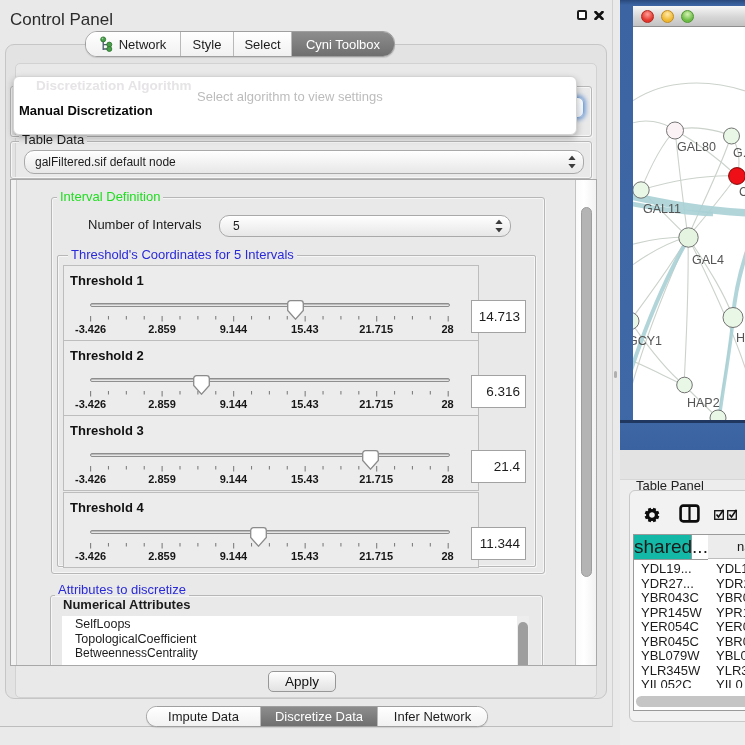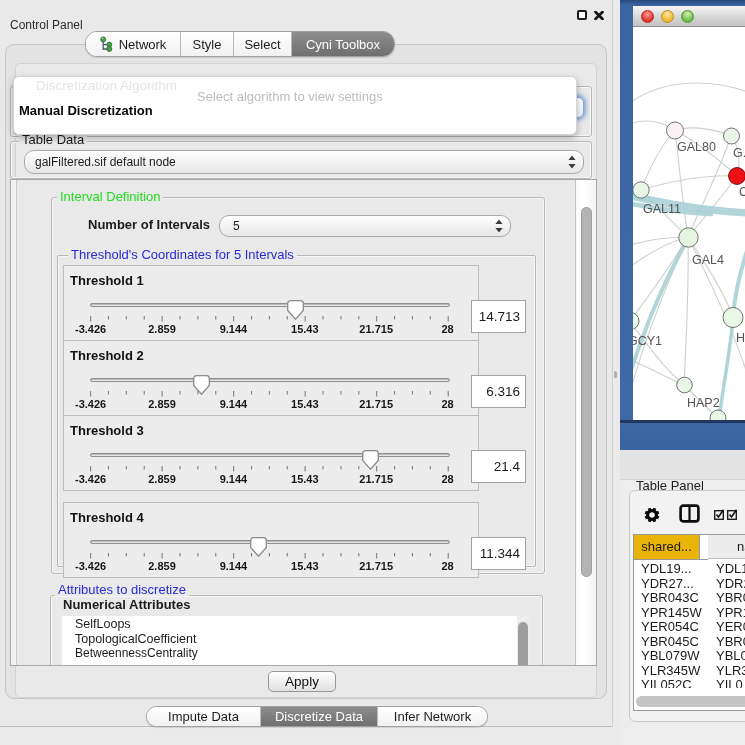--- a/index.html
+++ b/index.html
@@ -15,21 +15,21 @@
 .tab.sel{background:linear-gradient(#8d8d8d,#6f6f6f);color:#fff}
 .blk{position:absolute;left:52px;width:416px;height:76px;border:1px solid #bdbdbd;background:#ececec}
 .btitle{position:absolute;left:6px;top:7px;font-weight:bold;font-size:13px;color:#111}
 .track{position:absolute;left:26px;top:37px;width:360px;height:4px;border:1px solid #8e8e8e;border-radius:3px;background:linear-gradient(#a6a6a6,#e3e3e3 70%,#efefef)}
 .vbox{position:absolute;left:407px;top:34px;width:55px;height:33px;border:1px solid #a2a2a2;background:#fff;font-size:13.5px;text-align:right;line-height:31px;padding-right:5px}
 .tlbl{position:absolute;top:57px;font-size:11px;font-weight:bold;color:#161616;width:56px;text-align:center;margin-left:-28px}
 .row{position:absolute;font-size:13px;white-space:nowrap}
 </style></head><body>
 
 <div class="ab" style="left:0;top:0;width:612px;height:727px;background:#e9e9e9;border-bottom:1px solid #bdbdbd;box-shadow:1px 0 0 #d0d0d0"></div>
-<div class="ab" style="left:10px;top:18px;font-size:12px;color:#2b2b2b">Control Panel</div>
+<div class="ab" style="left:10px;top:10px;font-size:17px;color:#2b2b2b">Control Panel</div>
 <div class="ab" style="left:577px;top:10px;width:10px;height:10px;border:2px solid #1b1b1b;border-radius:2px;background:#fff"></div>
 <svg class="ab" style="left:594px;top:11px" width="10" height="9" viewBox="0 0 10 9">
     <g stroke="#111" stroke-width="2.6" stroke-linecap="round">
       <line x1="1.5" y1="1" x2="8.5" y2="8"></line>
       <line x1="8.5" y1="1" x2="1.5" y2="8"></line>
     </g>
   </svg>
 <div class="ab" style="left:5px;top:44px;width:602px;height:655px;background:#e3e3e3;border:1px solid #c6c6c6;border-radius:9px"></div>
 <div class="ab" style="left:15px;top:63px;width:582px;height:635px;background:#e9e9e9;border:1px solid #d2d2d2;border-radius:5px"></div>
 <div class="tabbar" style="left:85px;top:31px;height:26px">
@@ -46,40 +46,40 @@
         </g>
         <circle cx="2.5" cy="2.6" r="0.8" fill="#9fd6a0"></circle>
       </svg>Network</div>
     <div class="tab" style="width:53px">Style</div>
     <div class="tab" style="width:58px">Select</div>
     <div class="tab sel" style="width:102px">Cyni Toolbox</div>
   </div>
 <div class="ab etch" style="left:10px;top:86px;width:582px;height:51px;border-radius:3px"></div>
 <div class="ab" style="left:558px;top:97px;width:26px;height:21px;border:1px solid #7fa8d9;border-radius:0 6px 6px 0;background:linear-gradient(#fdfeff,#eef3fa);box-shadow:0 0 4px 2px rgba(90,140,210,.75)"></div>
 <div class="ab" style="left:13px;top:76px;width:564px;height:59px;background:#fff;border:1px solid #d4d4d4;border-radius:6px;box-shadow:0 3px 7px rgba(0,0,0,.28);z-index:30">
-    <div class="ab" style="left:22px;top:1px;font-size:13.5px;font-weight:normal;color:#e6e4e6;white-space:nowrap">Discretization Algorithm</div>
+    <div class="ab" style="left:22px;top:1px;font-size:13.5px;font-weight:bold;color:#e6e4e6;white-space:nowrap">Discretization Algorithm</div>
     <div class="ab" style="left:183px;top:12px;font-size:13px;color:#bcbcbc;white-space:nowrap">Select algorithm to view settings</div>
     <div class="ab" style="left:5px;top:26px;font-size:13px;font-weight:bold;color:#0a0a0a;white-space:nowrap">Manual Discretization</div>
   </div>
 <div class="ab etch" style="left:10px;top:141px;width:582px;height:38px"></div>
 <div class="gtitle" style="left:19px;top:133px;color:#1c1c1c">Table Data</div>
 <div class="combo" style="left:24px;top:150px;width:560px;height:24px">
     <span class="tx">galFiltered.sif default node</span>
     <svg class="arr" width="8" height="13" viewBox="0 0 8 13">
       <polygon points="4,0 7.6,4.6 0.4,4.6" fill="#3c3c3c"></polygon>
       <polygon points="4,13 7.6,8.4 0.4,8.4" fill="#3c3c3c"></polygon>
     </svg>
   </div>
 <div class="ab" style="left:10px;top:179px;width:587px;height:487px;border:1px solid #a8a8a8;background:#e9e9e9;overflow:hidden">
 <div class="ab" style="left:0;top:0;width:6px;height:487px;background:#f2f2f2;border-right:1px solid #cbcbcb"></div>
 <div class="ab" style="left:564px;top:0;width:21px;height:487px;background:linear-gradient(90deg,#fafafa,#fff 40%,#f2f2f2);border-left:1px solid #c2c2c2"></div>
 <div class="ab" style="left:570px;top:27px;width:11px;height:370px;background:#b4b4b4;border:1px solid #9d9d9d;border-radius:6px"></div>
 <div class="ab etch" style="left:40px;top:17px;width:494px;height:377px"></div>
 <div class="gtitle" style="left:46px;top:10px;color:#21dd21">Interval Definition</div>
-<div class="ab" style="left:77px;top:37px;font-size:13px;font-weight:bold">Number of Intervals</div>
+<div class="ab" style="left:77px;top:37px;font-size:13px;font-weight:normal">Number of Intervals</div>
 <div class="combo" style="left:208px;top:35px;width:292px;height:22px">
       <span class="tx" style="left:13px">5</span>
       <svg class="arr" width="8" height="13" viewBox="0 0 8 13">
         <polygon points="4,0 7.6,4.6 0.4,4.6" fill="#3c3c3c"></polygon>
         <polygon points="4,13 7.6,8.4 0.4,8.4" fill="#3c3c3c"></polygon>
       </svg>
     </div>
 <div class="ab etch" style="left:46px;top:75px;width:479px;height:312px;border-radius:2px"></div>
 <div class="gtitle" style="left:57px;top:68px;color:#2a2ad8">Threshold's Coordinates for 5 Intervals</div>
 <div class="blk" style="top:85px">
@@ -195,21 +195,21 @@
         <path d="M3.9,2.1 h9.2 a1.6,1.6 0 0 1 1.6,1.6 v6.6 L8.5,17.4 L2.3,10.3 v-6.6 a1.6,1.6 0 0 1 1.6,-1.6 z" fill="#fff" opacity="0.85"></path>
       </svg>
       <div class="tlbl" style="left:26.6px">-3.426</div>
       <div class="tlbl" style="left:98.0px">2.859</div>
       <div class="tlbl" style="left:169.4px">9.144</div>
       <div class="tlbl" style="left:240.8px">15.43</div>
       <div class="tlbl" style="left:312.2px">21.715</div>
       <div class="tlbl" style="left:383.6px">28</div>
       <div class="vbox">21.4</div>
     </div>
-<div class="blk" style="top:322px">
+<div class="blk" style="top:312px">
       <div class="btitle">Threshold 4</div>
       <div class="track"></div>
       <svg class="ab" style="left:25px;top:50px" width="362" height="7" viewBox="0 0 362 7">
         <g stroke="#7f7f7f" stroke-width="1.1">
           <line x1="1.60" y1="0" x2="1.60" y2="5.5"></line>
           <line x1="19.48" y1="0" x2="19.48" y2="3.5"></line>
           <line x1="37.36" y1="0" x2="37.36" y2="3.5"></line>
           <line x1="55.24" y1="0" x2="55.24" y2="3.5"></line>
           <line x1="73.12" y1="0" x2="73.12" y2="5.5"></line>
           <line x1="91.00" y1="0" x2="91.00" y2="3.5"></line>
@@ -340,21 +340,21 @@
   </svg>
 <svg class="ab" style="left:714px;top:509px" width="11" height="11" viewBox="0 0 11 11">
     <rect x="0.7" y="1.7" width="8.6" height="8.6" fill="none" stroke="#111" stroke-width="1.3"></rect>
     <path d="M2.5,5.5 L4.5,8 L9.5,0.8" fill="none" stroke="#111" stroke-width="1.6"></path>
   </svg>
 <svg class="ab" style="left:727px;top:509px" width="11" height="11" viewBox="0 0 11 11">
     <rect x="0.7" y="1.7" width="8.6" height="8.6" fill="none" stroke="#111" stroke-width="1.3"></rect>
     <path d="M2.5,5.5 L4.5,8 L9.5,0.8" fill="none" stroke="#111" stroke-width="1.6"></path>
   </svg>
 <div class="ab" style="left:633px;top:534px;width:112px;height:177px;background:#fff;border:1px solid #9a9a9a;border-right:none"></div>
-<div class="ab" style="left:634px;top:535px;width:66px;height:24px;background:#eab308;border-right:1px solid #9a9a9a;font-size:13px;text-align:center;line-height:24px;color:#1a1a1a">shared...</div>
+<div class="ab" style="left:634px;top:535px;width:58px;height:24px;background:#14b8a6;border-right:1px solid #9a9a9a;font-size:19px;text-align:center;line-height:24px;color:#1a1a1a">shared...</div>
 <div class="ab" style="left:708px;top:535px;width:37px;height:24px;background:#ececec;border-bottom:1px solid #bdbdbd;font-size:13px;line-height:24px;padding-left:29px;color:#1a1a1a">na</div>
 <div class="ab" style="left:634px;top:559px;width:74px;height:1px;background:#9a9a9a"></div>
 <div class="row" style="left:641px;top:561px;width:64px;height:15px;overflow:hidden">YDL19...</div>
 <div class="row" style="left:716px;top:561px;width:29px;height:15px;overflow:hidden">YDL1</div>
 <div class="row" style="left:641px;top:576px;width:64px;height:15px;overflow:hidden">YDR27...</div>
 <div class="row" style="left:716px;top:576px;width:29px;height:15px;overflow:hidden">YDR2</div>
 <div class="row" style="left:641px;top:590px;width:64px;height:15px;overflow:hidden">YBR043C</div>
 <div class="row" style="left:716px;top:590px;width:29px;height:15px;overflow:hidden">YBR0</div>
 <div class="row" style="left:641px;top:605px;width:64px;height:15px;overflow:hidden">YPR145W</div>
 <div class="row" style="left:716px;top:605px;width:29px;height:15px;overflow:hidden">YPR1</div>

